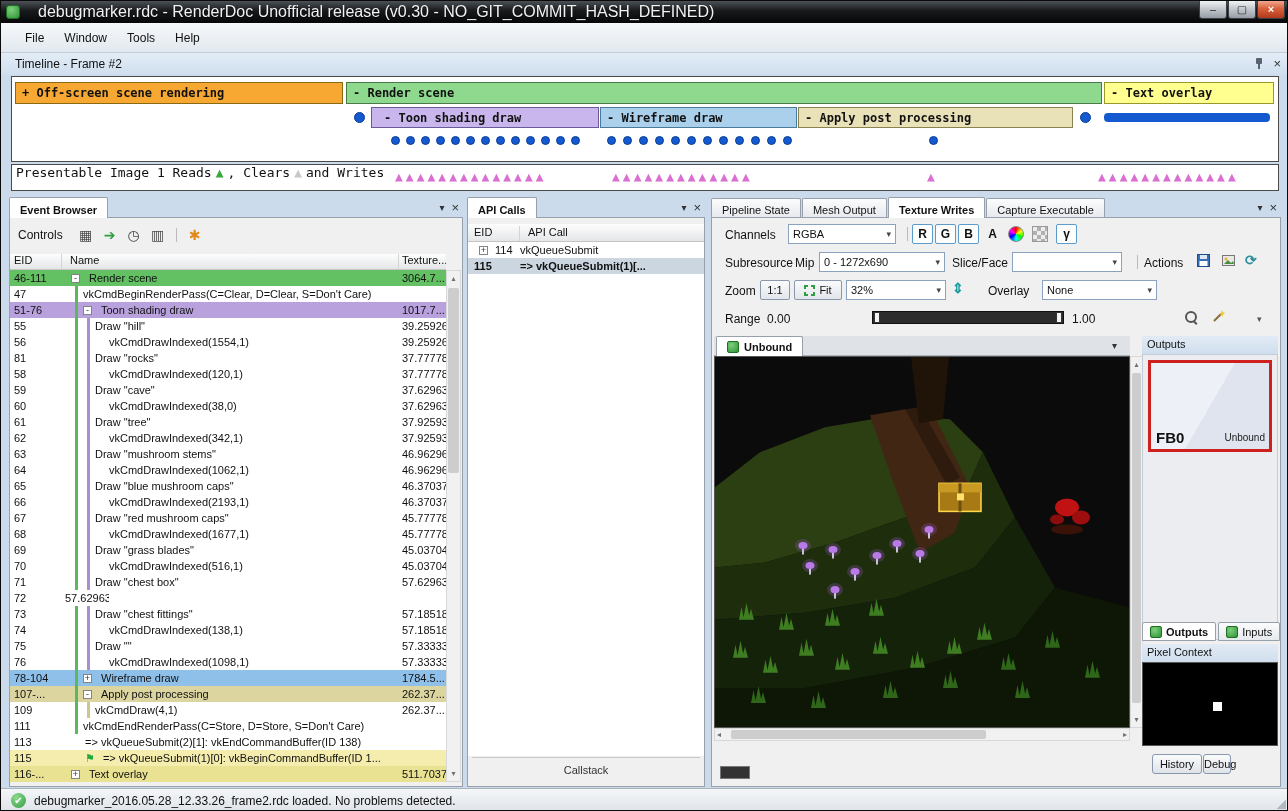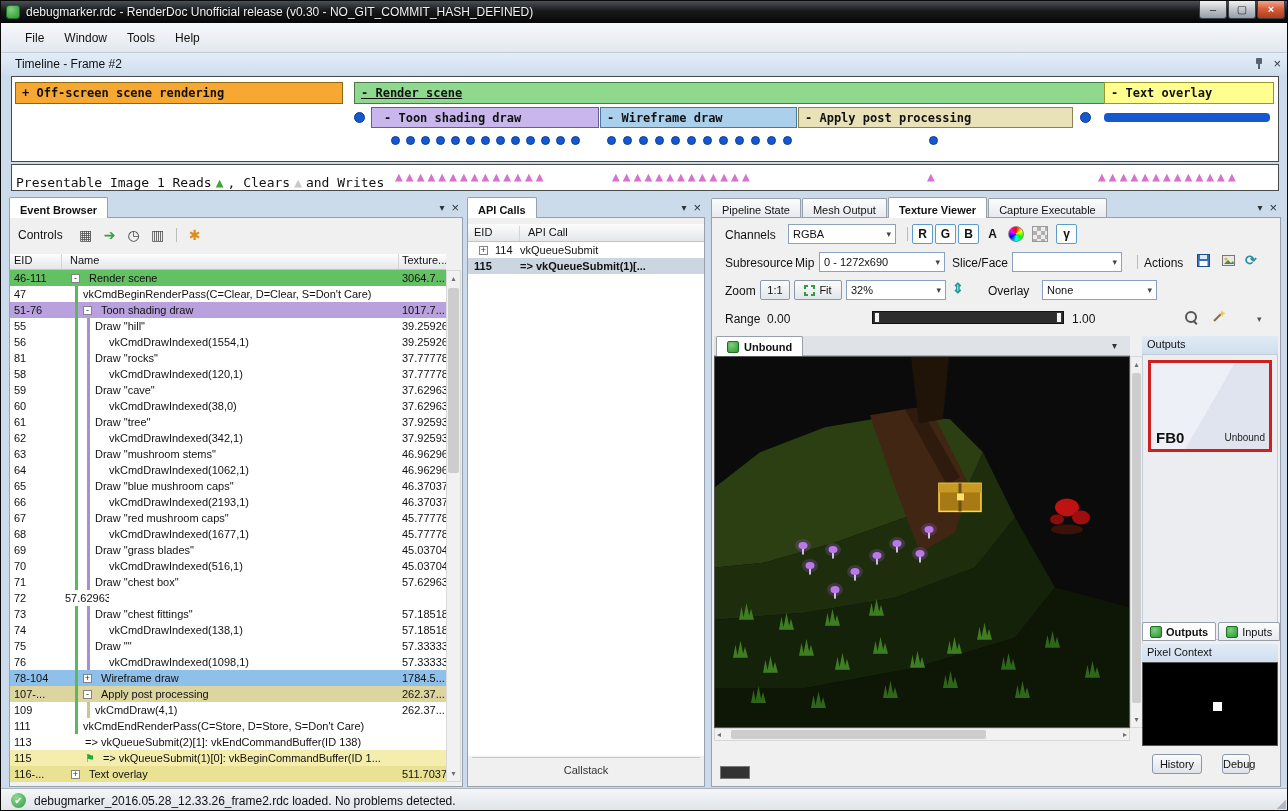--- a/index.html
+++ b/index.html
@@ -3,21 +3,21 @@
 <meta charset="utf-8">
 <style>
   *{margin:0;padding:0;box-sizing:border-box;}
   html,body{width:1288px;height:811px;}
   body{position:relative;font-family:"Liberation Sans",sans-serif;background:#ccdbeb;overflow:hidden;border:1px solid #0a0a0a;font-size:12px;color:#111;}
   .abs{position:absolute;}
 
   
   #titlebar{position:absolute;left:0;top:0;width:1288px;height:22px;background:linear-gradient(#4b5157,#17191b 45%,#060708);display:flex;align-items:center;padding-left:5px;}
   .tlogo{width:14px;height:14px;border-radius:3px;background:radial-gradient(circle at 35% 30%,#7ed07e,#2f9435);border:1px solid #1d6f24;display:inline-block;flex:0 0 14px;}
-  .ttext{color:#f2f2f2;font-size:12px;margin-left:6px;text-shadow:0 1px 1px #000;white-space:nowrap;}
+  .ttext{color:#f2f2f2;font-size:16px;margin-left:18px;text-shadow:0 1px 1px #000;white-space:nowrap;}
   .winbtns{position:absolute;right:4px;top:0;display:flex;}
   .wbtn{width:28px;height:18px;margin-left:1px;border:1px solid #3a3f44;border-top:none;border-radius:0 0 3px 3px;background:linear-gradient(#f0f2f4,#c4c9cf 45%,#969da6);color:#222;font-size:11px;line-height:16px;text-align:center;}
   .wbtn.close{background:linear-gradient(#f2a68e,#d8603c 45%,#b13a1d);color:#fff;font-weight:bold;}
 
   
   #menubar{position:absolute;left:0;top:22px;width:1288px;height:30px;background:linear-gradient(#f6f8fa,#e2e8ef);display:flex;align-items:center;padding-left:14px;border-bottom:1px solid #c2ccd8;}
   .menu-item{padding:4px 10px;font-size:12px;}
 
   
   #tlheader{position:absolute;left:0;top:52px;width:1288px;height:22px;background:linear-gradient(#e3edf7,#cfdeee);display:flex;align-items:center;padding-left:14px;font-size:12px;}
@@ -26,21 +26,21 @@
   .pin::before{content:"";position:absolute;left:3px;top:2px;width:6px;height:6px;background:#5a626e;border-radius:1px;}
   .pin::after{content:"";position:absolute;left:5px;top:8px;width:2px;height:5px;background:#5a626e;}
   .xicon{color:#333;font-size:13px;line-height:13px;}
   #tlbox{position:absolute;left:10px;top:75px;width:1268px;height:86px;background:#fff;border:1px solid #4a4a4a;}
   .tlbar{position:absolute;height:22px;border:1px solid #555;font-family:"DejaVu Sans Mono",monospace;font-weight:bold;font-size:12px;line-height:20px;padding-left:6px;overflow:hidden;white-space:nowrap;}
   .dotrow{position:absolute;display:flex;}
   .tdot{width:9px;height:9px;border-radius:50%;border:1px solid #0c3d96;flex:0 0 9px;}
   .tdot.big{width:11px;height:11px;flex:0 0 11px;}
   .bluebar{position:absolute;height:9px;border-radius:4px;}
   #legendbox{position:absolute;left:10px;top:163px;width:1268px;height:27px;background:#fff;border:1px solid #4a4a4a;font-family:"DejaVu Sans Mono",monospace;font-size:13px;}
-  .ltext{position:absolute;left:4px;top:0;height:25px;display:flex;align-items:flex-end;gap:4px;white-space:pre;}
+  .ltext{position:absolute;left:4px;top:0;height:25px;display:flex;align-items:flex-start;gap:4px;white-space:pre;}
   .wgroup{position:absolute;top:4px;font-size:13px;letter-spacing:3px;white-space:nowrap;}
 
   
   .panel{position:absolute;}
   .tabbar{position:absolute;left:0;right:0;top:0;height:21px;display:flex;align-items:flex-end;}
   .tab{height:20px;padding:3px 10px 0;font-size:11px;background:linear-gradient(#fbfcfd,#e6e9ed);border:1px solid #98a0ac;border-bottom:none;margin-right:1px;border-radius:2px 2px 0 0;white-space:nowrap;display:flex;align-items:center;gap:4px;}
   .tab.active{background:#fff;font-weight:bold;height:21px;position:relative;z-index:3;}
   .tabctl{position:absolute;right:4px;top:4px;display:flex;gap:7px;align-items:center;z-index:4;}
   .chev{font-size:10px;color:#333;}
   .pbody{position:absolute;left:0;right:0;top:20px;bottom:0;background:#f0f0f0;border:1px solid #98a0ac;z-index:1;}
@@ -145,21 +145,21 @@
 <div id="tlheader">
   <span>Timeline - Frame #2</span>
   <span class="hdricons">
     <span class="pin"></span>
     <span class="xicon">×</span>
   </span>
 </div>
 
 <div id="tlbox">
   <div class="tlbar" style="left: 3px; top: 5px; width: 328px; border-color: rgb(138, 106, 16); background: rgb(247, 168, 50);">+ Off-screen scene rendering</div>
-  <div class="tlbar" style="left: 342px; top: 5px; width: 756px; border-color: rgb(74, 122, 74); background: rgb(143, 217, 143); text-decoration: underline;">- Render scene</div>
+  <div class="tlbar" style="left: 334px; top: 5px; width: 756px; border-color: rgb(74, 122, 74); background: rgb(143, 217, 143);">- Render scene</div>
   <div class="tlbar" style="left: 1092px; top: 5px; width: 170px; border-color: rgb(153, 153, 42); background: rgb(255, 255, 143);">- Text overlay</div>
 
   <span class="tdot big abs" style="left: 342px; top: 35px; background: rgb(20, 89, 207);"></span>
   <div class="tlbar" style="left: 359px; top: 30px; width: 228px; height: 21px; border-color: rgb(106, 90, 154); background: rgb(201, 182, 236); padding-left: 12px;">- Toon shading draw</div>
   <div class="tlbar" style="left: 588px; top: 30px; width: 197px; height: 21px; border-color: rgb(74, 122, 154); background: rgb(171, 208, 236);">- Wireframe draw</div>
   <div class="tlbar" style="left: 786px; top: 30px; width: 275px; height: 21px; border-color: rgb(138, 130, 80); background: rgb(233, 225, 184);">- Apply post processing</div>
   <span class="tdot big abs" style="left: 1068px; top: 35px; background: rgb(20, 89, 207);"></span>
   <div class="bluebar" style="left: 1092px; top: 36px; width: 166px; background: rgb(20, 89, 207);"></div>
 
   <div class="dotrow" id="dots-toon" style="left:379px;top:59px;gap:6px;">
@@ -572,21 +572,21 @@
       <span class="chev">▾</span>
       <span class="xicon">×</span>
     </span>
   <div class="tab">
         <span>Pipeline State</span>
       </div>
       <div class="tab">
         <span>Mesh Output</span>
       </div>
       <div class="tab active">
-        <span>Texture Viewer</span>
+        <span>Texture Writes</span>
       </div>
       <div class="tab">
         <span>Capture Executable</span>
       </div>
     </div>
   <div class="pbody">
 
     
     <span class="tvlabel" style="left:13px;top:10px;">Channels</span>
     <span class="combo" style="left:76px;top:6px;width:108px;">
@@ -769,21 +769,21 @@
           <span>Inputs</span>
         </span>
     </div>
 
     
     <div class="sideheader" style="left:430px;top:426px;width:136px;">Pixel Context</div>
     <div class="pixelbox" style="left:430px;top:444px;width:136px;height:84px;">
       <span class="pxmark" style="left:70px;top:39px;"></span>
     </div>
     <span class="pxbtn" style="left:440px;top:536px;width:50px;">History</span>
-    <span class="pxbtn" style="left:510px;top:536px;width:28px;">Debug</span>
+    <span class="pxbtn" style="left:491px;top:536px;width:28px;">Debug</span>
   </div>
 </div>
 
 <div id="statusbar">
   <span class="scheck">✔</span>
   <span>debugmarker_2016.05.28_12.33.26_frame2.rdc loaded. No problems detected.</span>
   <span class="grip"></span>
 </div>
 
 </body></html>

